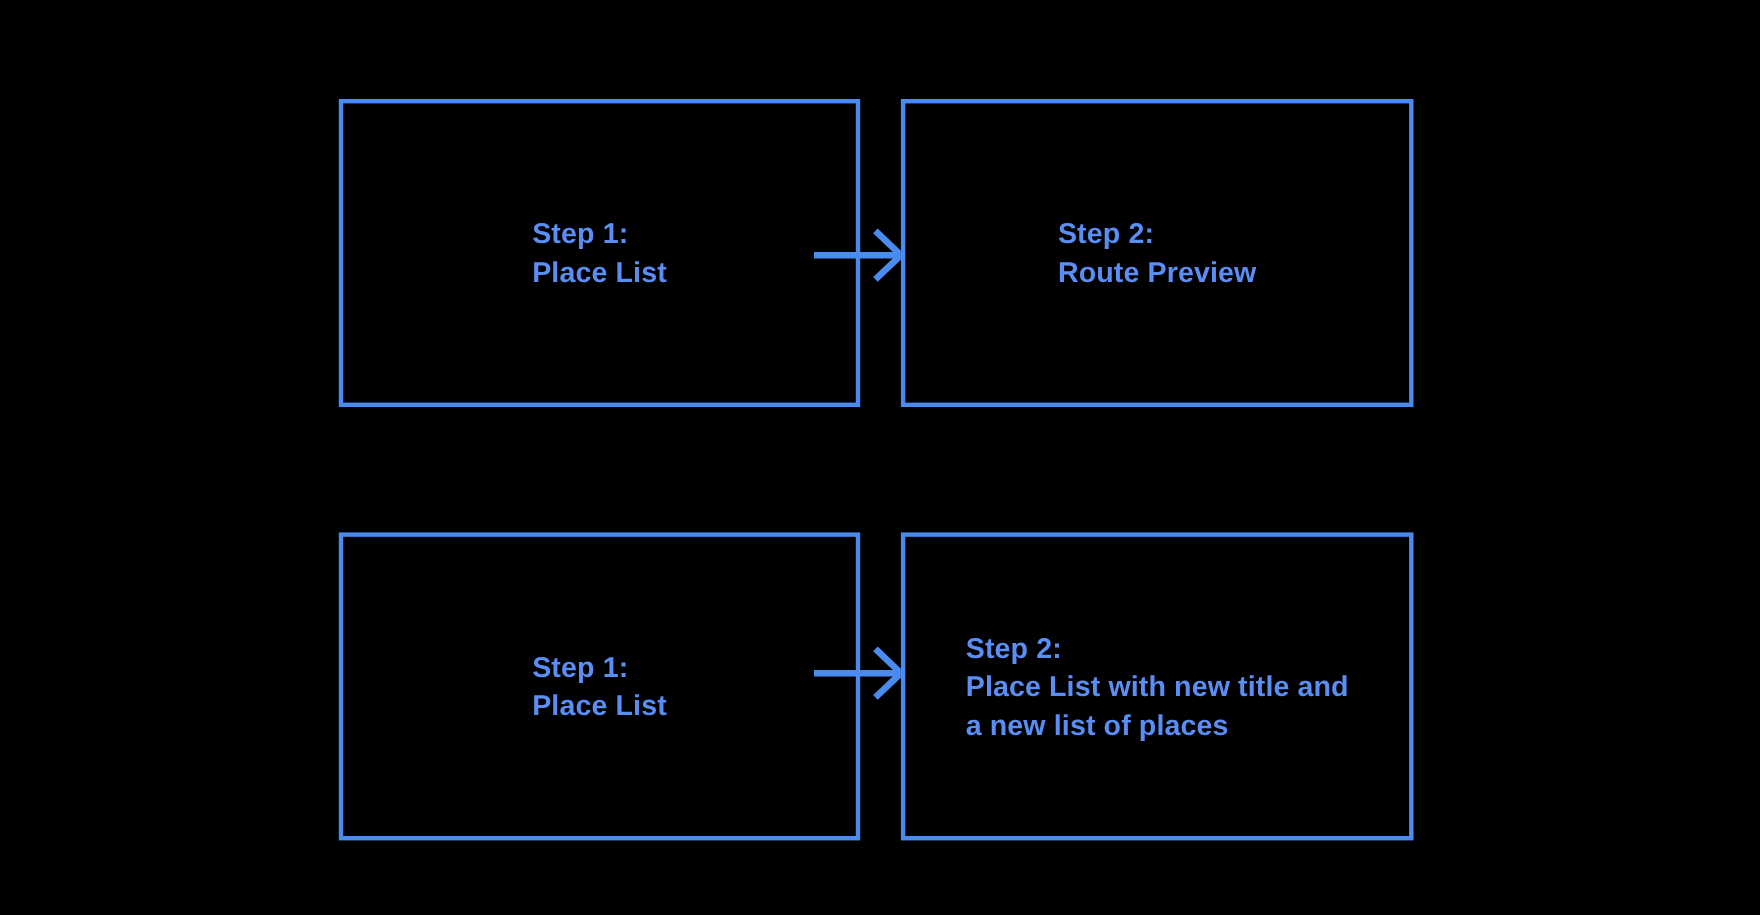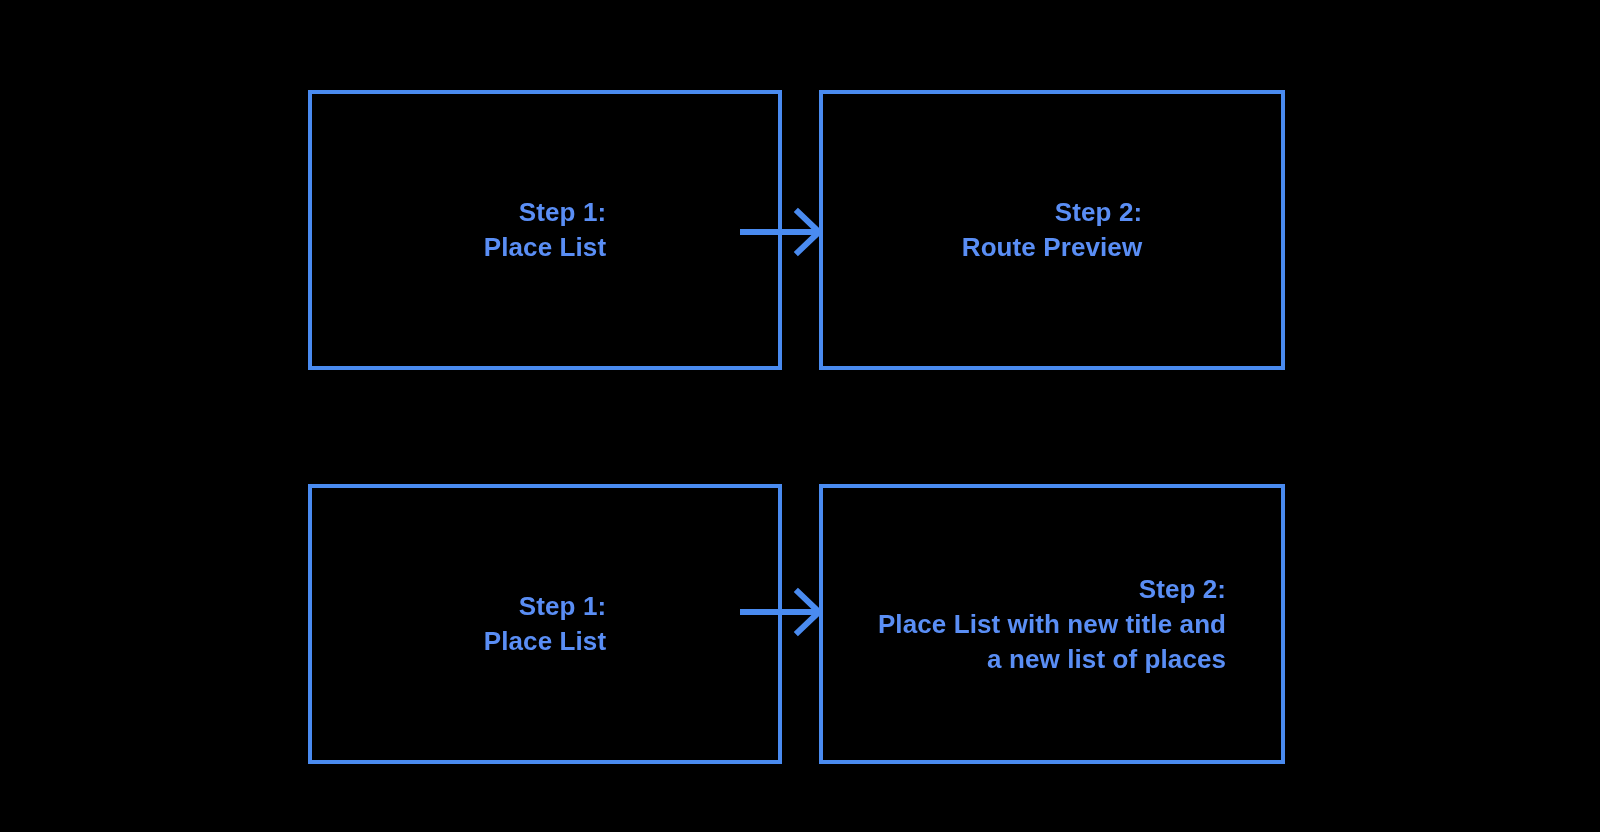--- a/index.html
+++ b/index.html
@@ -41,21 +41,21 @@
     text-align: center;
   }
 
   .step-label {
     color: #5a8ef5;
     font-weight: bold;
     font-size: 26px;
     line-height: 35px;
     letter-spacing: 0.1px;
     white-space: pre-line;
-    text-align: right;
+    text-align: left;
     padding: 0 10px;
   }
 
   
   #box-step1-top   { left: 308px; top: 90px;  width: 474px; height: 280px; }
   #box-step2-top   { left: 819px; top: 90px;  width: 466px; height: 280px; }
 
   
   #box-step1-bottom { left: 308px; top: 484px; width: 474px; height: 280px; }
   #box-step2-bottom { left: 819px; top: 484px; width: 466px; height: 280px; }

